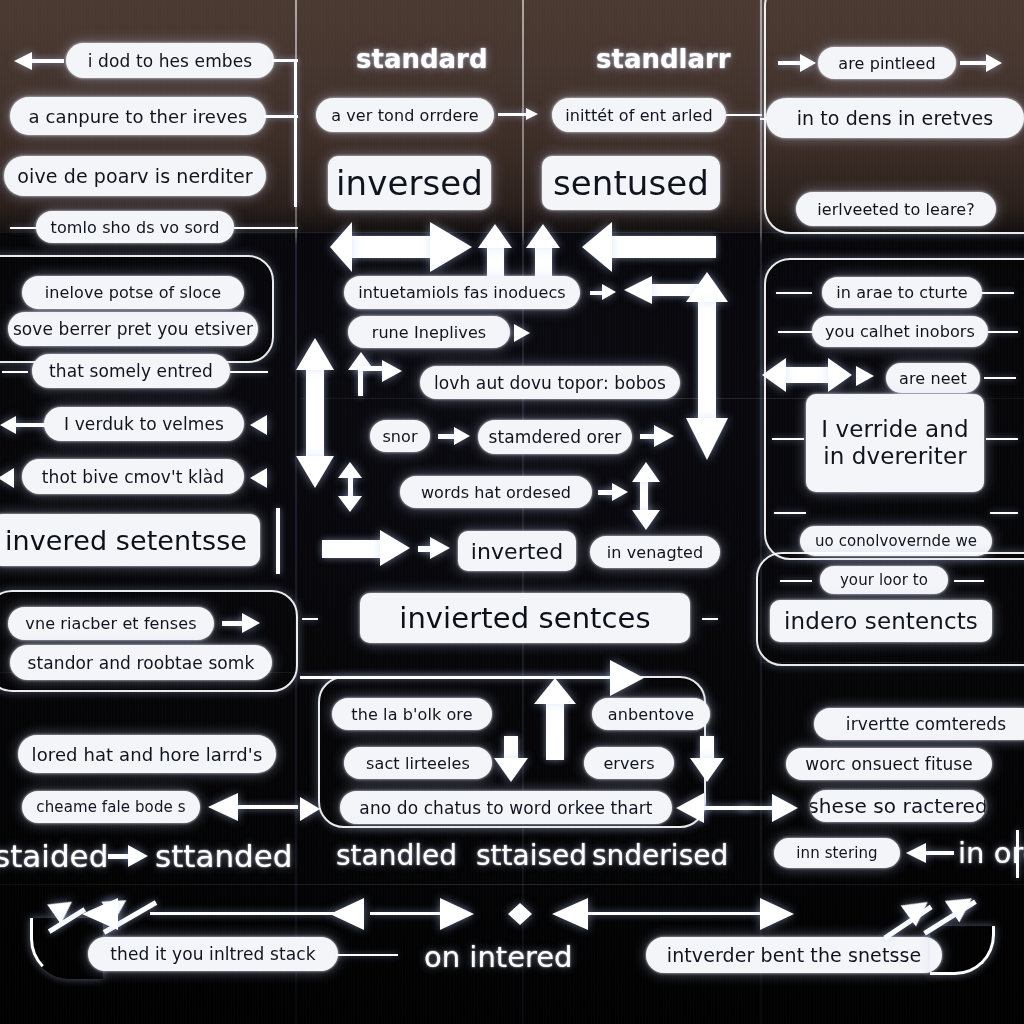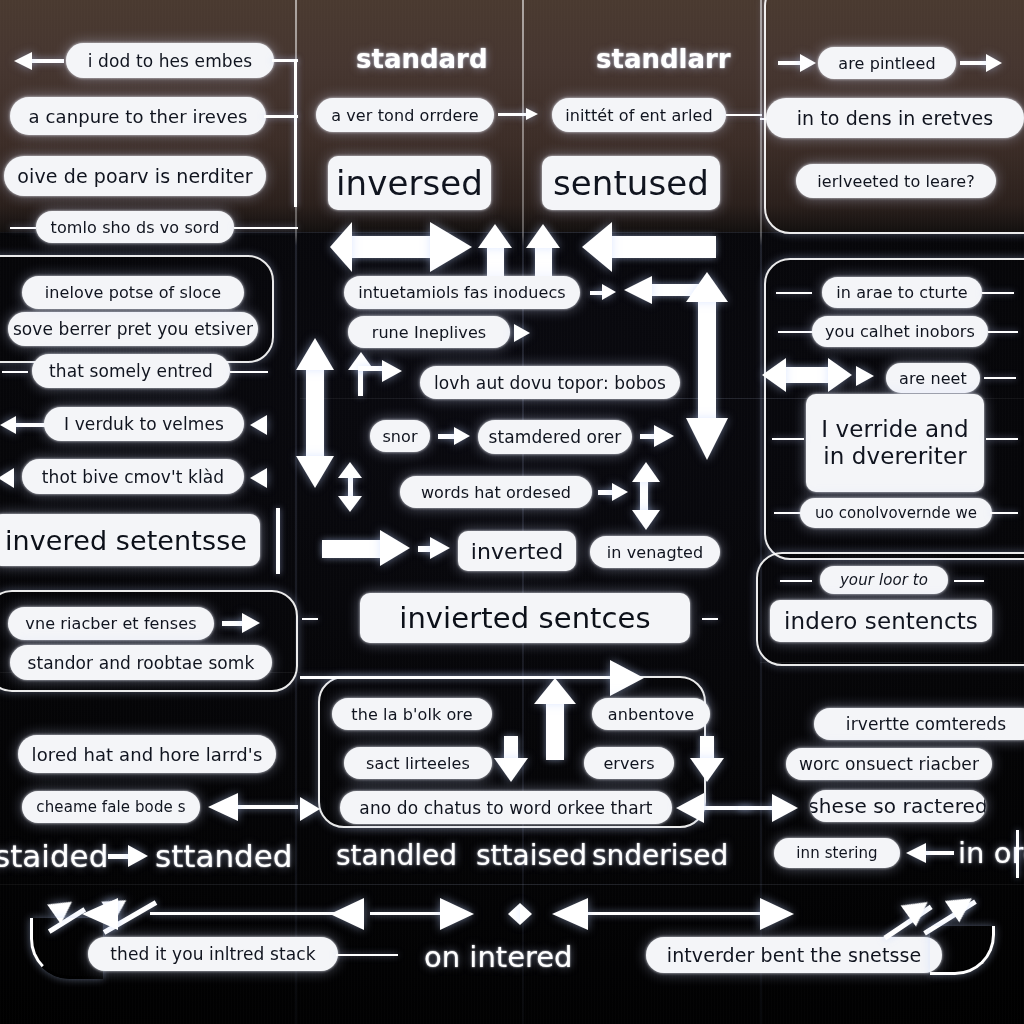--- a/index.html
+++ b/index.html
@@ -22,21 +22,21 @@
   .pill{position:absolute;display:flex;align-items:center;justify-content:center;
     background:#f4f5f8;color:#10141f;border-radius:22px;
     box-shadow:0 0 14px rgba(210,220,255,.42),0 0 3px rgba(255,255,255,.8);
     font-weight:400;letter-spacing:.1px;white-space:nowrap;overflow:hidden;
     text-shadow:0 0 1px rgba(255,255,255,.35);}
   .pill.sq{border-radius:10px;}
   .pill.big{font-weight:400;color:#0c1019;}
   .pill.two{flex-direction:column;line-height:1.18;}
   .pill i{font-style:normal;display:block;}
   .blur1{filter:blur(.35px);}
-  .blur2{filter:blur(.6px);}
+  .blur2{filter:blur(.6px);margin-top:28px;}
 
   
   .txt{position:absolute;color:#fff;white-space:nowrap;
     text-shadow:0 0 8px rgba(200,215,255,.55),0 0 2px rgba(255,255,255,.9);}
 
   
   .group{position:absolute;border:2px solid rgba(255,255,255,.92);border-radius:26px;
     box-shadow:0 0 10px rgba(190,205,255,.35);pointer-events:none;}
 
   
@@ -368,26 +368,26 @@
   </div>
   <div class="line h thin" style="left:772px;top:438px;width:32px;"></div>
   <div class="line h thin" style="left:986px;top:438px;width:32px;"></div>
 
   <div class="line h thin" style="left:774px;top:512px;width:32px;"></div>
   <div class="pill blur1 blur2" style="left:800px;top:498px;width:192px;height:30px;font-size:15px;">uo conolvovernde we</div>
   <div class="line h thin" style="left:990px;top:512px;width:28px;"></div>
 
   <div class="group" style="left:756px;top:552px;width:296px;height:110px;"></div>
   <div class="line h thin" style="left:780px;top:580px;width:32px;"></div>
-  <div class="pill blur1" style="left:820px;top:566px;width:128px;height:28px;font-size:15px;font-style:italic;">your loor to</div>
+  <div class="pill blur1" style="left:820px;top:566px;width:128px;height:28px;font-size:15px;">your loor to</div>
   <div class="line h thin" style="left:954px;top:580px;width:30px;"></div>
   <div class="pill sq" style="left:770px;top:600px;width:222px;height:42px;font-size:23px;">indero sentencts</div>
 
   <div class="pill blur1" style="left:786px;top:708px;width:224px;height:32px;font-size:17px;margin-left:28px;">irvertte comtereds</div>
-  <div class="pill blur1" style="left:786px;top:748px;width:206px;height:32px;font-size:17px;">worc onsuect riacber</div>
+  <div class="pill blur1" style="left:786px;top:748px;width:206px;height:32px;font-size:17px;">worc onsuect fituse</div>
 
   <div class="arrow">
     <div class="ar-shaft" style="left:738px;top:806px;width:40px;height:4px;"></div>
     <div class="ar-head hr" style="left:772px;top:794px;border-top-width:14px;border-bottom-width:14px;border-left-width:26px;"></div>
   </div>
   <div class="pill blur1" style="left:810px;top:790px;width:176px;height:32px;font-size:20px;">shese so ractered</div>
 
   <div class="pill blur1" style="left:774px;top:838px;width:126px;height:30px;font-size:15px;">inn stering</div>
   <div class="arrow">
     <div class="ar-shaft" style="left:926px;top:851px;width:28px;height:4px;"></div>

